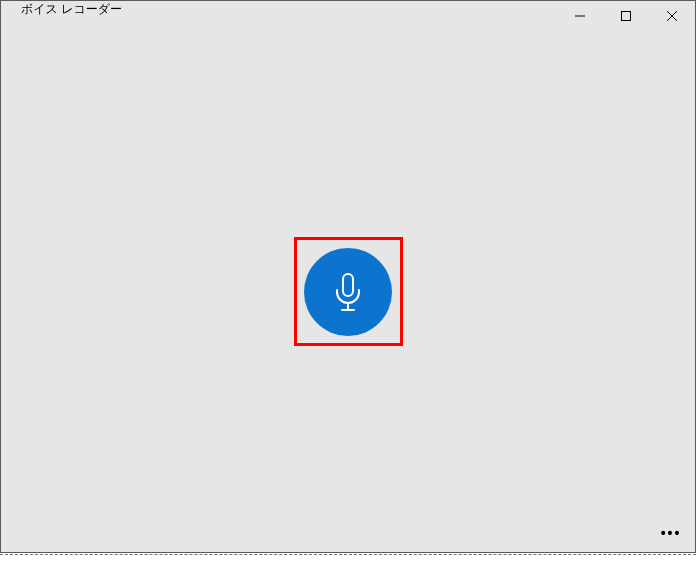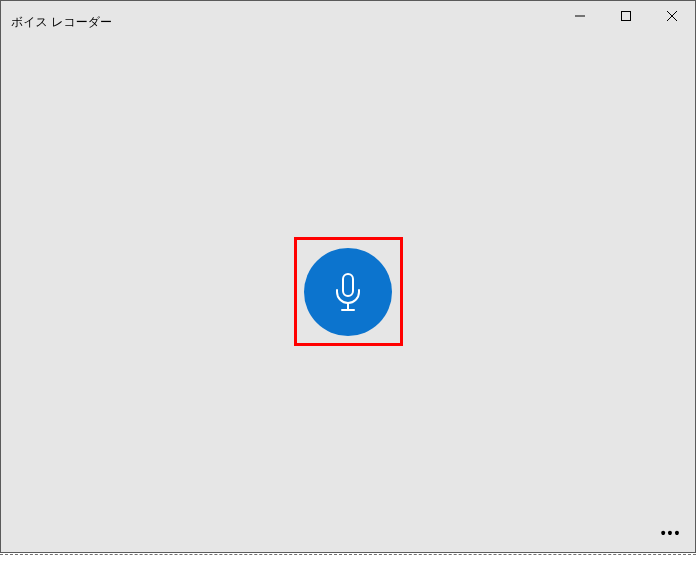--- a/index.html
+++ b/index.html
@@ -20,23 +20,23 @@
       height: 553px;
       border: 1px solid #5a5a5a;
       background: #e6e6e6;
       display: flex;
       flex-direction: column;
       position: relative;
     }
     .titlebar {
       height: 30px;
       display: flex;
-      align-items: flex-end;
+      align-items: flex-start;
       justify-content: space-between;
-      padding-left: 10px;
+      padding-left: 20px;
       flex-shrink: 0;
     }
     .title-text {
       font-size: 12px;
       color: #000;
     }
     .window-controls {
       display: flex;
       height: 100%;
     }

